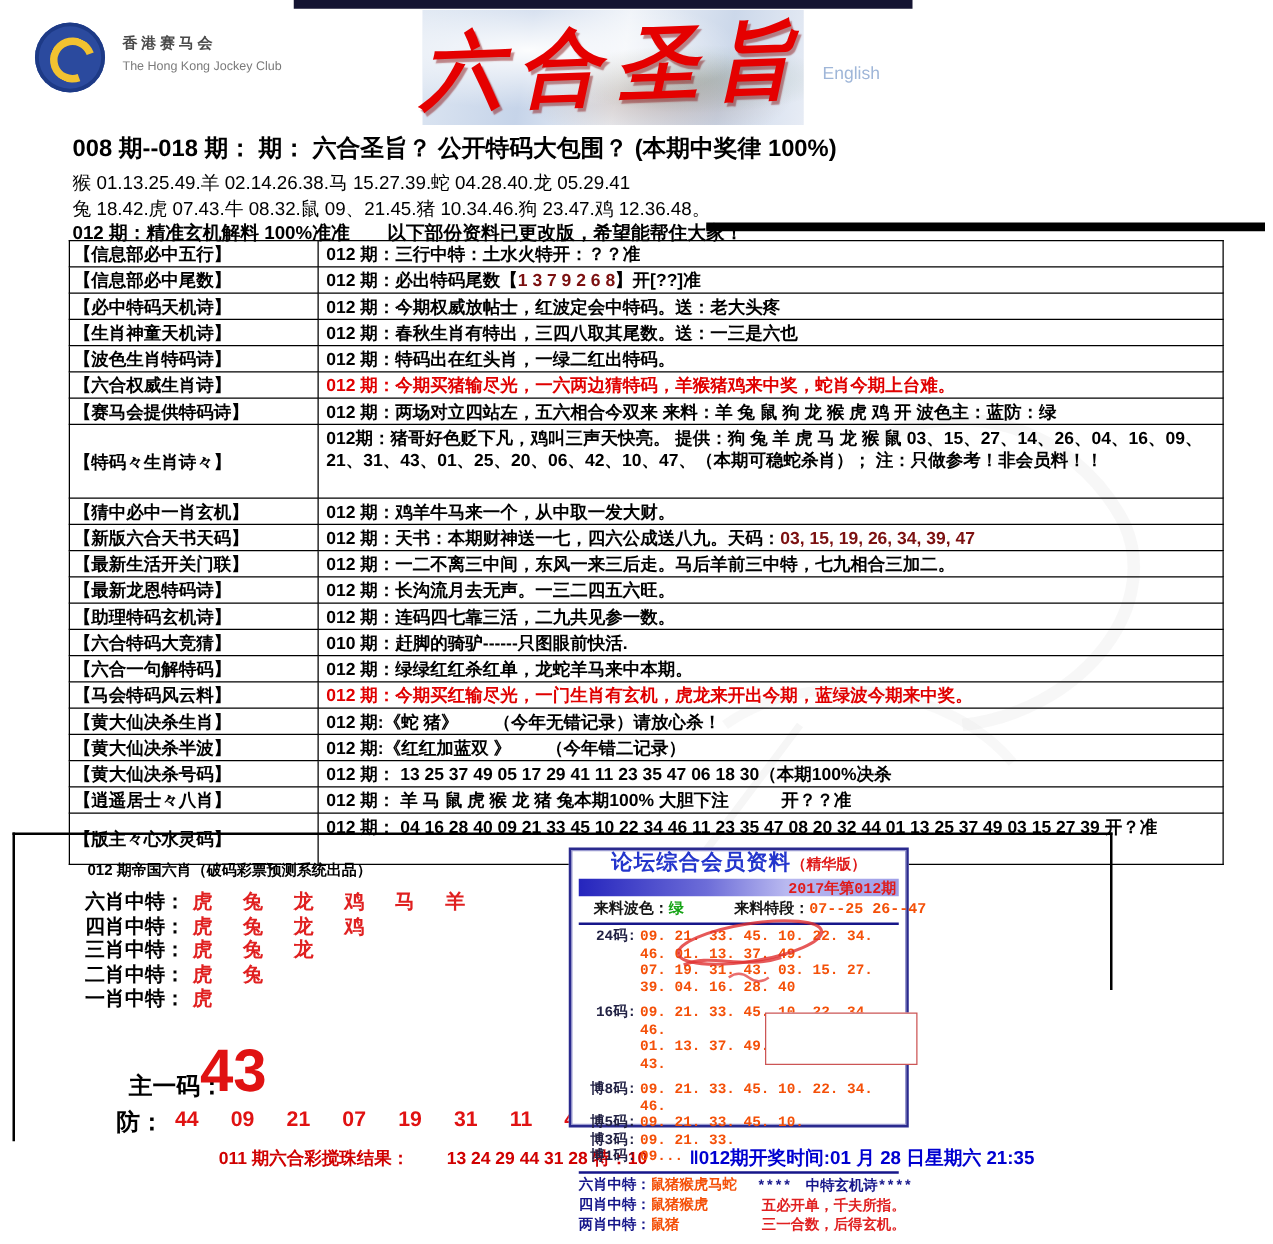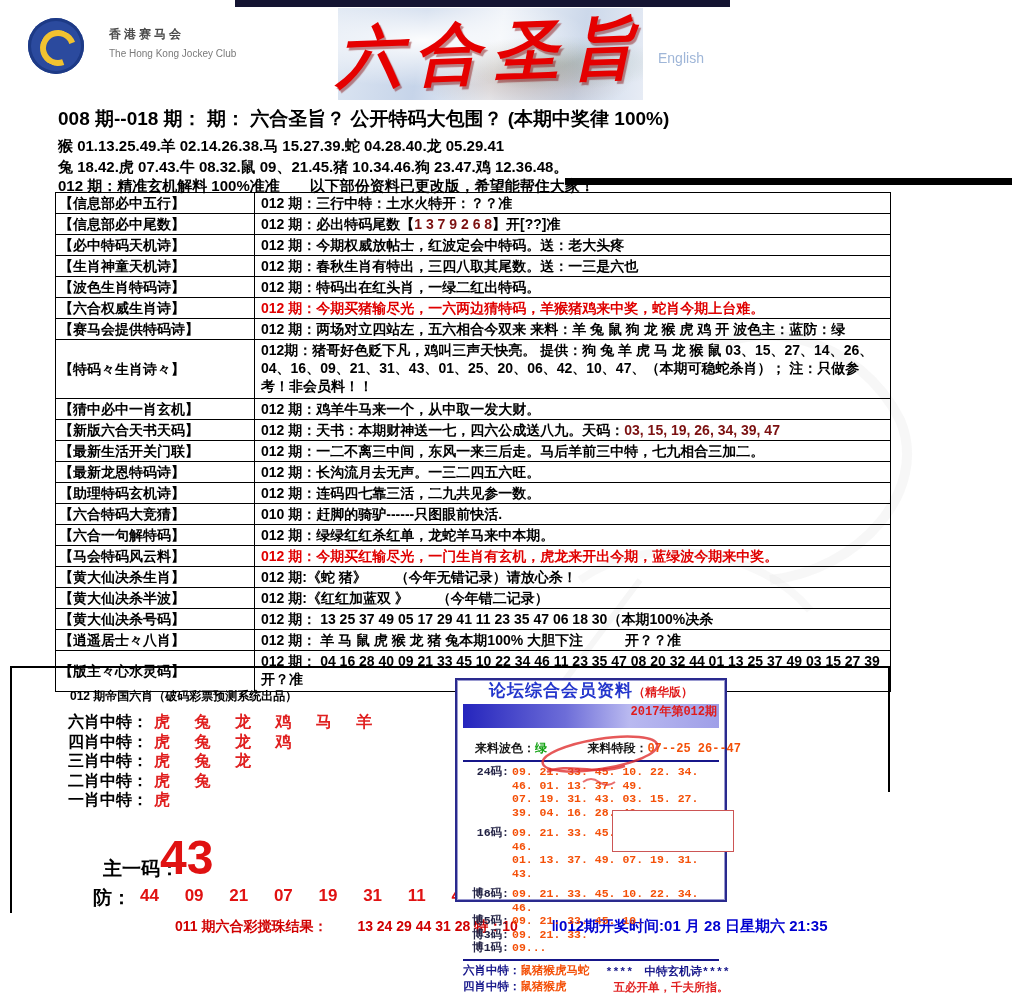--- a/index.html
+++ b/index.html
@@ -6,44 +6,44 @@
   .page{position:relative;width:1018px;height:995px;background:#fff;overflow:hidden;
         font-family:"Liberation Sans",sans-serif;color:#000;}
   
   .top-bar{position:absolute;left:235px;top:0;width:495px;height:7px;background:#141432;}
   .logo{position:absolute;left:28px;top:18px;display:flex;align-items:flex-start;}
   .logo-circle{width:56px;height:56px;border-radius:50%;background:#2b4a9e;position:relative;
                box-shadow:inset 0 0 0 3px #1d3a86;}
   .logo-circle:after{content:"";position:absolute;left:12px;top:12px;width:24px;height:24px;
                border:6px solid #f2c230;border-right-color:transparent;border-radius:50%;
                transform:rotate(25deg);}
-  .logo-text{margin-left:25px;padding-top:8px;}
+  .logo-text{margin-left:14px;padding-top:8px;}
   .logo-cn{font-size:12px;font-weight:bold;color:#4a4a4a;letter-spacing:3px;}
   .logo-en{font-size:10px;color:#7a7a7a;margin-top:5px;}
   .banner-photo{position:absolute;left:338px;top:8px;width:305px;height:92px;
     background:
       radial-gradient(ellipse at 28% 35%, rgba(255,255,255,.95), rgba(205,216,236,0) 55%),
       radial-gradient(ellipse at 62% 75%, rgba(150,110,90,.35), rgba(150,110,90,0) 40%),
       radial-gradient(ellipse at 72% 60%, rgba(110,140,110,.30), rgba(110,140,110,0) 35%),
       linear-gradient(100deg,#dde6f2 0%,#c6d4e9 28%,#eef2f8 52%,#ccd8ea 78%,#e7ecf5 100%);}
   .banner-title{position:absolute;left:336px;top:16px;font-family:"DejaVu Serif",serif;
     font-style:italic;font-weight:bold;font-size:66px;line-height:1.1;color:#e50000;
     letter-spacing:12px;transform:rotate(-2deg);z-index:2;
     text-shadow:2px 3px 1px rgba(130,0,0,.45);white-space:nowrap;}
   .english-link{position:absolute;left:658px;top:50px;font-size:14px;color:#9fb6d8;
     text-decoration:none;z-index:3;}
   .headline{position:absolute;left:58px;top:106px;font-size:19px;font-weight:bold;white-space:nowrap;}
-  .zodiac{position:absolute;left:58px;font-size:15px;font-weight:bold;white-space:nowrap;}
+  .zodiac{position:absolute;left:58px;font-size:15px;font-weight:normal;white-space:nowrap;}
   .z1{top:137px;} .z2{top:158px;}
   .notice{position:absolute;left:58px;top:177px;font-size:15px;font-weight:bold;white-space:nowrap;}
   .notice-bar{position:absolute;left:565px;top:178px;width:447px;height:7px;background:#000;}
   
   .watermark{position:absolute;left:430px;top:280px;z-index:0;opacity:.5;}
   
-  .main-table{position:absolute;left:55px;top:192px;width:836px;border-collapse:collapse;
+  .main-table{position:absolute;left:55px;top:192px;width:924px;border-collapse:collapse;
     table-layout:fixed;z-index:1;background:transparent;}
   .main-table td{border:1.5px solid #000;font-weight:bold;font-size:14px;line-height:18px;
     padding:1px 3px;vertical-align:middle;}
   .main-table td.lbl{width:192px;white-space:nowrap;}
   .main-table td.cnt{padding-left:6px;}
   .c-red{color:#e00000;} .c-maroon{color:#7b1010;}
   
   .bsec-top{position:absolute;left:10px;top:666px;width:880px;height:2px;background:#000;}
   .bsec-left{position:absolute;left:10px;top:666px;width:2px;height:247px;background:#000;}
   .bsec-right{position:absolute;left:888px;top:666px;width:2px;height:126px;background:#000;}
@@ -58,36 +58,36 @@
   .guard-label{position:absolute;left:93px;top:885px;font-size:19px;font-weight:bold;}
   .guard-numbers{position:absolute;left:140px;top:886px;font-size:17px;font-weight:bold;
     color:#e01212;word-spacing:21px;white-space:nowrap;}
   
   .member-box{position:absolute;left:455px;top:678px;width:272px;height:224px;background:#fff;
     border:2px solid #2a2a8e;box-shadow:0 0 0 1px #9a9ad0 inset;box-sizing:border-box;
     padding:2px 6px;z-index:3;font-family:Liberation Mono, monospace;}
   .mb-title{text-align:center;font-size:17px;font-weight:bold;color:#2335cc;
     letter-spacing:1px;line-height:20px;white-space:nowrap;}
   .mb-tag{font-size:12px;color:#e01b1b;letter-spacing:0;}
-  .mb-bar{height:24px;margin:1px 0 11px;position:relative;
+  .mb-bar{height:14px;margin:1px 0 0;position:relative;
     background:linear-gradient(90deg,#2525bd 0%,#6d6dd8 40%,#b9b9f0 65%,#9f9fe8 100%);padding-left:48px;}
   .mb-issue{position:absolute;right:2px;top:-1px;font-size:12px;font-weight:bold;color:#e01b1b;}
   .mb-bose{font-size:12px;font-weight:bold;color:#151515;padding:1px 0 2px 12px;white-space:nowrap;}
   .green{color:#15a315;} .orange{color:#f45008;}
   .mb-rule{border-top:2px solid #16168a;margin:1px 0 3px;}
   .code-row{display:flex;font-size:11.5px;font-weight:bold;line-height:13.5px;}
   .code-row.gap{margin-top:7px;}
   .code-label{width:46px;text-align:right;color:#222244;flex:none;}
   .code-lines{color:#f45008;padding-left:3px;}
   .mb-div{border-top:2px solid #16168a;margin:4px 0 2px;}
   .mb-bottom{display:flex;}
   .xiao-col{width:52%;}
   .xiao-row{font-size:11.5px;font-weight:bold;line-height:16px;white-space:nowrap;}
   .xiao-label{color:#16168a;} .xiao-val{color:#f45008;}
-  .poem-col{width:48%;text-align:right;margin-left:16px;}
+  .poem-col{width:48%;text-align:center;margin-left:16px;}
   .poem-title{font-size:11.5px;color:#16168a;font-weight:bold;line-height:17px;white-space:nowrap;}
   .poem-line{font-size:11.5px;color:#e02020;font-weight:bold;line-height:15px;white-space:nowrap;}
   .white-overlay{position:absolute;left:612px;top:810px;width:120px;height:40px;background:#fff;
     border:1px solid #cc5555;z-index:5;}
   .stamp{position:absolute;left:533px;top:732px;z-index:6;}
   
   .footer{position:absolute;left:175px;top:917px;font-size:14px;font-weight:bold;white-space:nowrap;}
   .f-red{color:#d00000;} .f-nums{margin-left:26px;color:#d00000;}
   .f-blue{margin-left:30px;color:#0000d0;font-size:15px;}
 </style>

